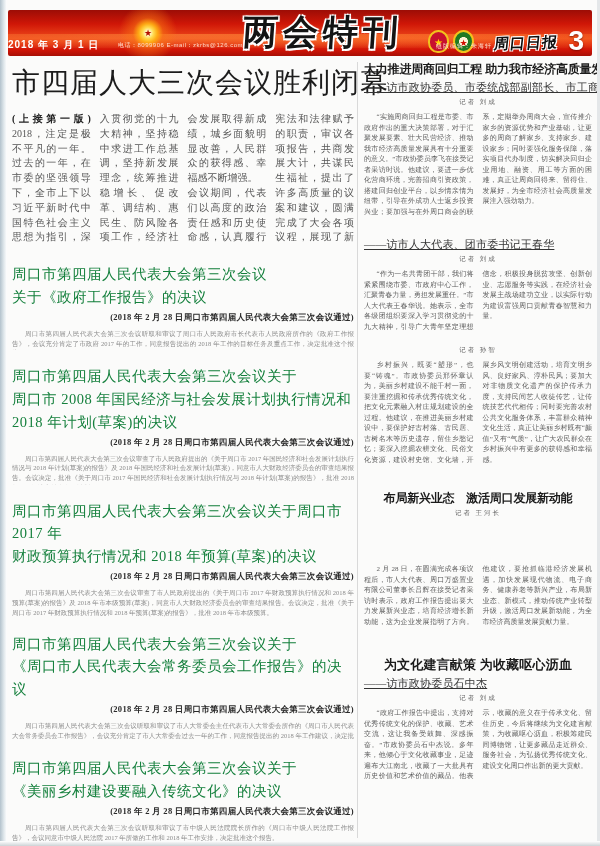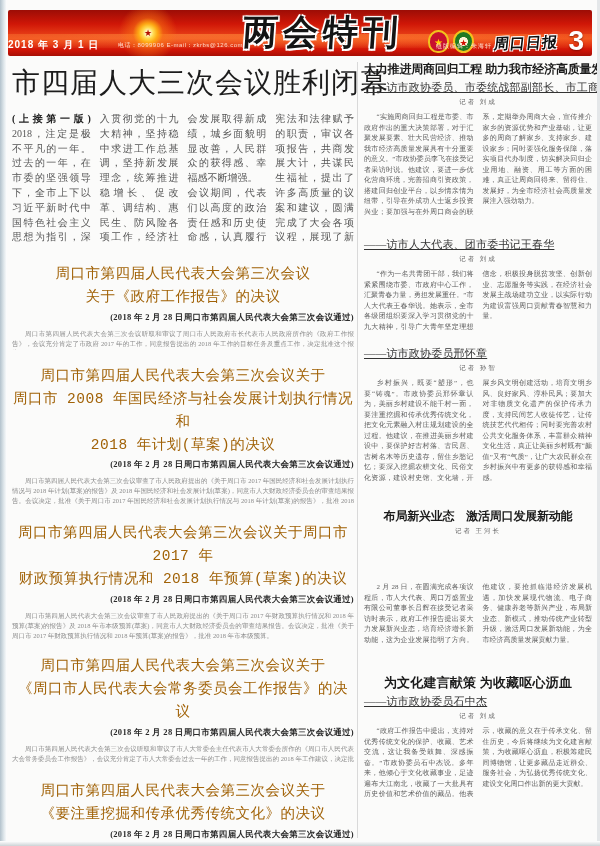--- a/index.html
+++ b/index.html
@@ -56,21 +56,21 @@
   .main-left{position:absolute;left:12px;top:60px;width:342px;}
   .main-right{position:absolute;left:364px;top:62px;width:228px;}
 
   .headline{margin:4px 0 10px 0;text-align:center;font-size:28px;font-weight:500;
     color:#1c1c1c;letter-spacing:1px;white-space:nowrap;}
   .lead-body{height:136px;overflow:hidden;columns:4;column-gap:9px;
     font-size:10px;line-height:1.48;color:#565656;text-align:justify;white-space:pre-line;}
   .lead-body b{color:#222;}
 
   .resolution{margin-top:15px;}
-  .res-title{text-align:center;font-size:14.5px;color:#a16207;line-height:1.58;letter-spacing:.5px;font-family:Liberation Mono, monospace;}
+  .res-title{text-align:left;font-size:14.5px;color:#15803d;line-height:1.58;letter-spacing:.5px;}
   .res-passed{text-align:right;font-size:8.5px;font-weight:bold;color:#2a2a2a;margin-top:3px;letter-spacing:.3px;}
   .res-body{margin-top:5px;font-size:6.5px;line-height:1.5;color:#8a8a8a;text-align:justify;
     text-indent:2em;overflow:hidden;}
   .res-1 .res-body{max-height:21px;} .res-2 .res-body{max-height:31px;}
   .res-3 .res-body{max-height:31px;} .res-4 .res-body{max-height:21px;}
   .res-5 .res-body{max-height:21px;}
 
   .article{margin-bottom:9px;}
   .art-title{text-align:center;color:#1b1b1b;line-height:1.25;margin:0 0 3px 0;white-space:nowrap;}
   .t-hei{font-family:"Liberation Sans","DejaVu Sans",sans-serif;font-weight:bold;}
@@ -148,21 +148,21 @@
 
   <div class="resolution res-4">
     <div class="res-title">周口市第四届人民代表大会第三次会议关于</div>
     <div class="res-title">《周口市人民代表大会常务委员会工作报告》的决议</div>
     <div class="res-passed">(2018 年 2 月 28 日周口市第四届人民代表大会第三次会议通过)</div>
     <div class="res-body">周口市第四届人民代表大会第三次会议听取和审议了市人大常委会主任代表市人大常委会所作的《周口市人民代表大会常务委员会工作报告》，会议充分肯定了市人大常委会过去一年的工作，同意报告提出的 2018 年工作建议，决定批准这个报告。</div>
   </div>
 
   <div class="resolution res-5">
     <div class="res-title">周口市第四届人民代表大会第三次会议关于</div>
-    <div class="res-title">《要注重挖掘和传承优秀传统文化》的决议</div>
+    <div class="res-title">《美丽乡村建设要融入传统文化》的决议</div>
     <div class="res-passed">(2018 年 2 月 28 日周口市第四届人民代表大会第三次会议通过)</div>
     <div class="res-body">周口市第四届人民代表大会第三次会议听取和审议了市中级人民法院院长所作的《周口市中级人民法院工作报告》，会议同意市中级人民法院 2017 年所做的工作和 2018 年工作安排，决定批准这个报告。</div>
   </div>
 
 </div>
 
 <div class="main-right">
 
   <div class="article a1">
     <div class="art-title t-hei">大力推进周商回归工程 助力我市经济高质量发展</div>
@@ -171,21 +171,20 @@
     <div class="art-body">“实施周商回归工程是市委、市政府作出的重大决策部署，对于汇聚发展要素、壮大民营经济、推动我市经济高质量发展具有十分重要的意义。”市政协委员李飞在接受记者采访时说。他建议，要进一步优化营商环境，完善招商引资政策，搭建回归创业平台，以乡情亲情为纽带，引导在外成功人士返乡投资兴业；要加强与在外周口商会的联系，定期举办周商大会，宣传推介家乡的资源优势和产业基础，让更多的周商了解家乡、支持家乡、建设家乡；同时要强化服务保障，落实项目代办制度，切实解决回归企业用地、融资、用工等方面的困难，真正让周商回得来、留得住、发展好，为全市经济社会高质量发展注入强劲动力。</div>
   </div>
 
   <div class="article a2">
     <div class="art-sub">——访市人大代表、团市委书记王春华</div>
     <div class="art-byline">记者 刘成</div>
     <div class="art-body">“作为一名共青团干部，我们将紧紧围绕市委、市政府中心工作，汇聚青春力量，勇担发展重任。”市人大代表王春华说。她表示，全市各级团组织要深入学习贯彻党的十九大精神，引导广大青年坚定理想信念，积极投身脱贫攻坚、创新创业、志愿服务等实践，在经济社会发展主战场建功立业，以实际行动为建设富强周口贡献青春智慧和力量。</div>
   </div>
 
   <div class="article a3">
-    <div class="art-sub">——访市政协委员邢怀章</div>
     <div class="art-byline">记者 孙智</div>
     <div class="art-body">乡村振兴，既要“塑形”，也要“铸魂”。市政协委员邢怀章认为，美丽乡村建设不能千村一面，要注重挖掘和传承优秀传统文化，把文化元素融入村庄规划建设的全过程。他建议，在推进美丽乡村建设中，要保护好古村落、古民居、古树名木等历史遗存，留住乡愁记忆；要深入挖掘农耕文化、民俗文化资源，建设村史馆、文化墙，开展乡风文明创建活动，培育文明乡风、良好家风、淳朴民风；要加大对非物质文化遗产的保护传承力度，支持民间艺人收徒传艺，让传统技艺代代相传；同时要完善农村公共文化服务体系，丰富群众精神文化生活，真正让美丽乡村既有“颜值”又有“气质”，让广大农民群众在乡村振兴中有更多的获得感和幸福感。</div>
   </div>
 
   <div class="article a4">
     <div class="art-title t-hei">布局新兴业态　激活周口发展新动能</div>
     <div class="art-byline">记者 王河长</div>
     <div class="art-body">2 月 28 日，在圆满完成各项议程后，市人大代表、周口万盛置业有限公司董事长吕辉在接受记者采访时表示，政府工作报告提出要大力发展新兴业态，培育经济增长新动能，这为企业发展指明了方向。他建议，要抢抓临港经济发展机遇，加快发展现代物流、电子商务、健康养老等新兴产业，布局新业态、新模式，推动传统产业转型升级，激活周口发展新动能，为全市经济高质量发展贡献力量。</div>
   </div>
 

